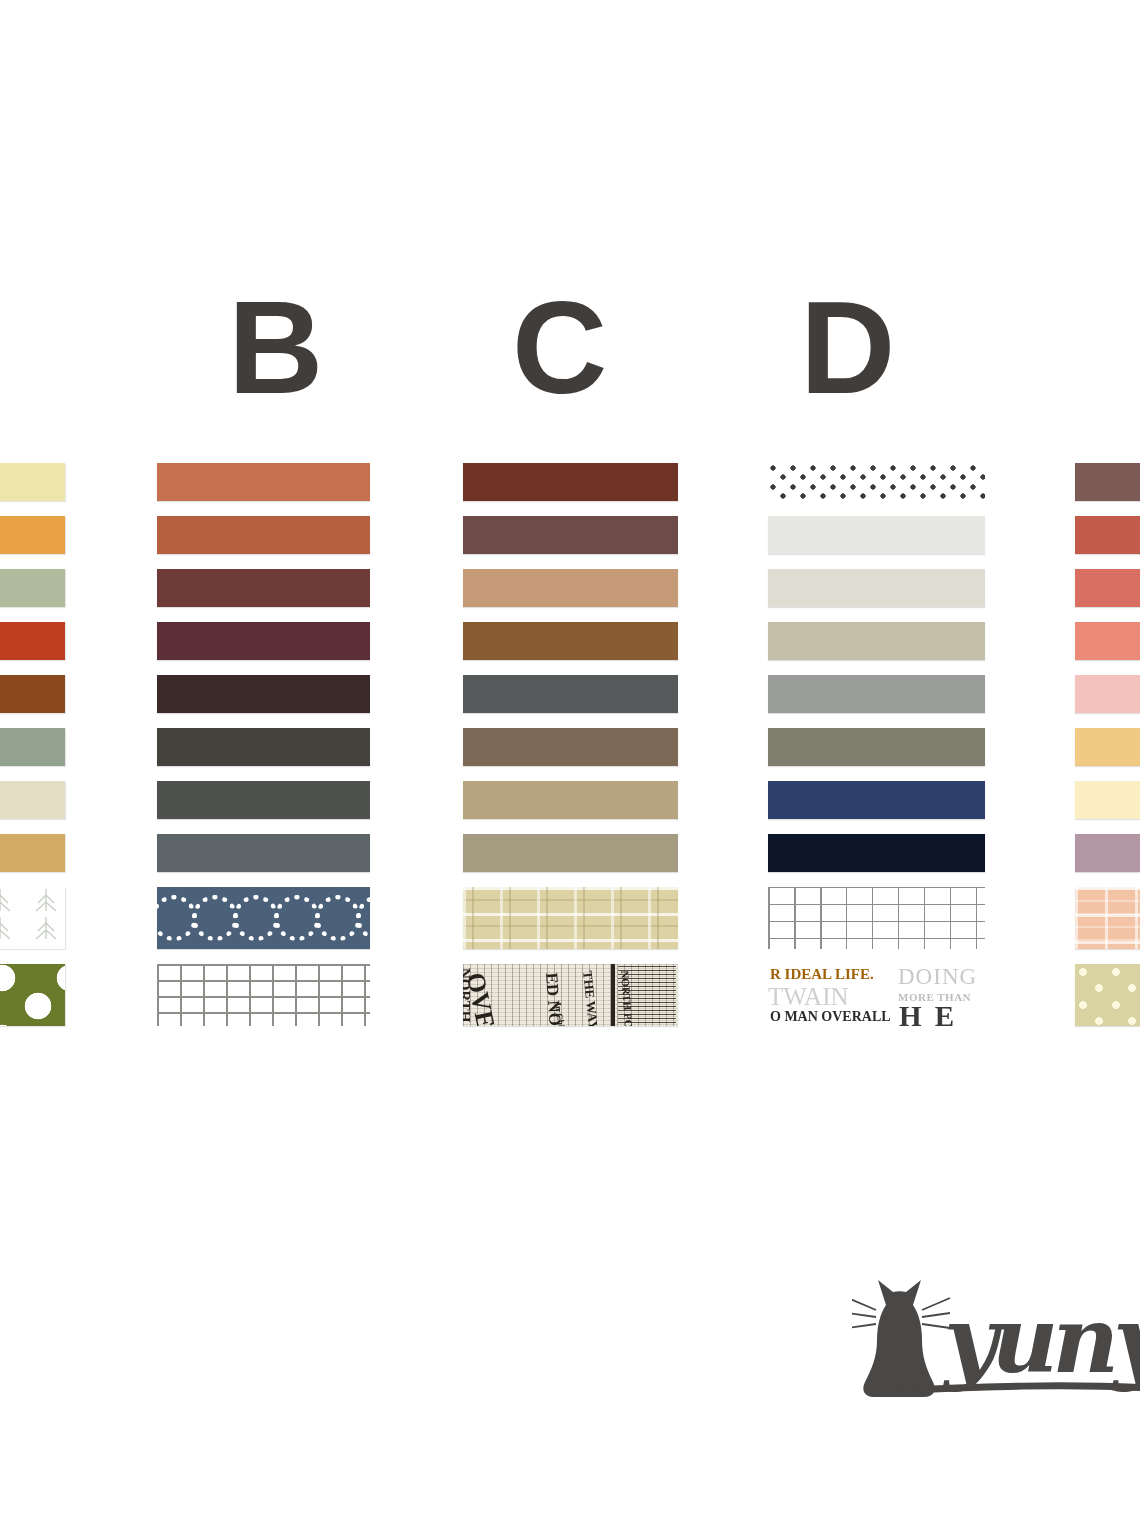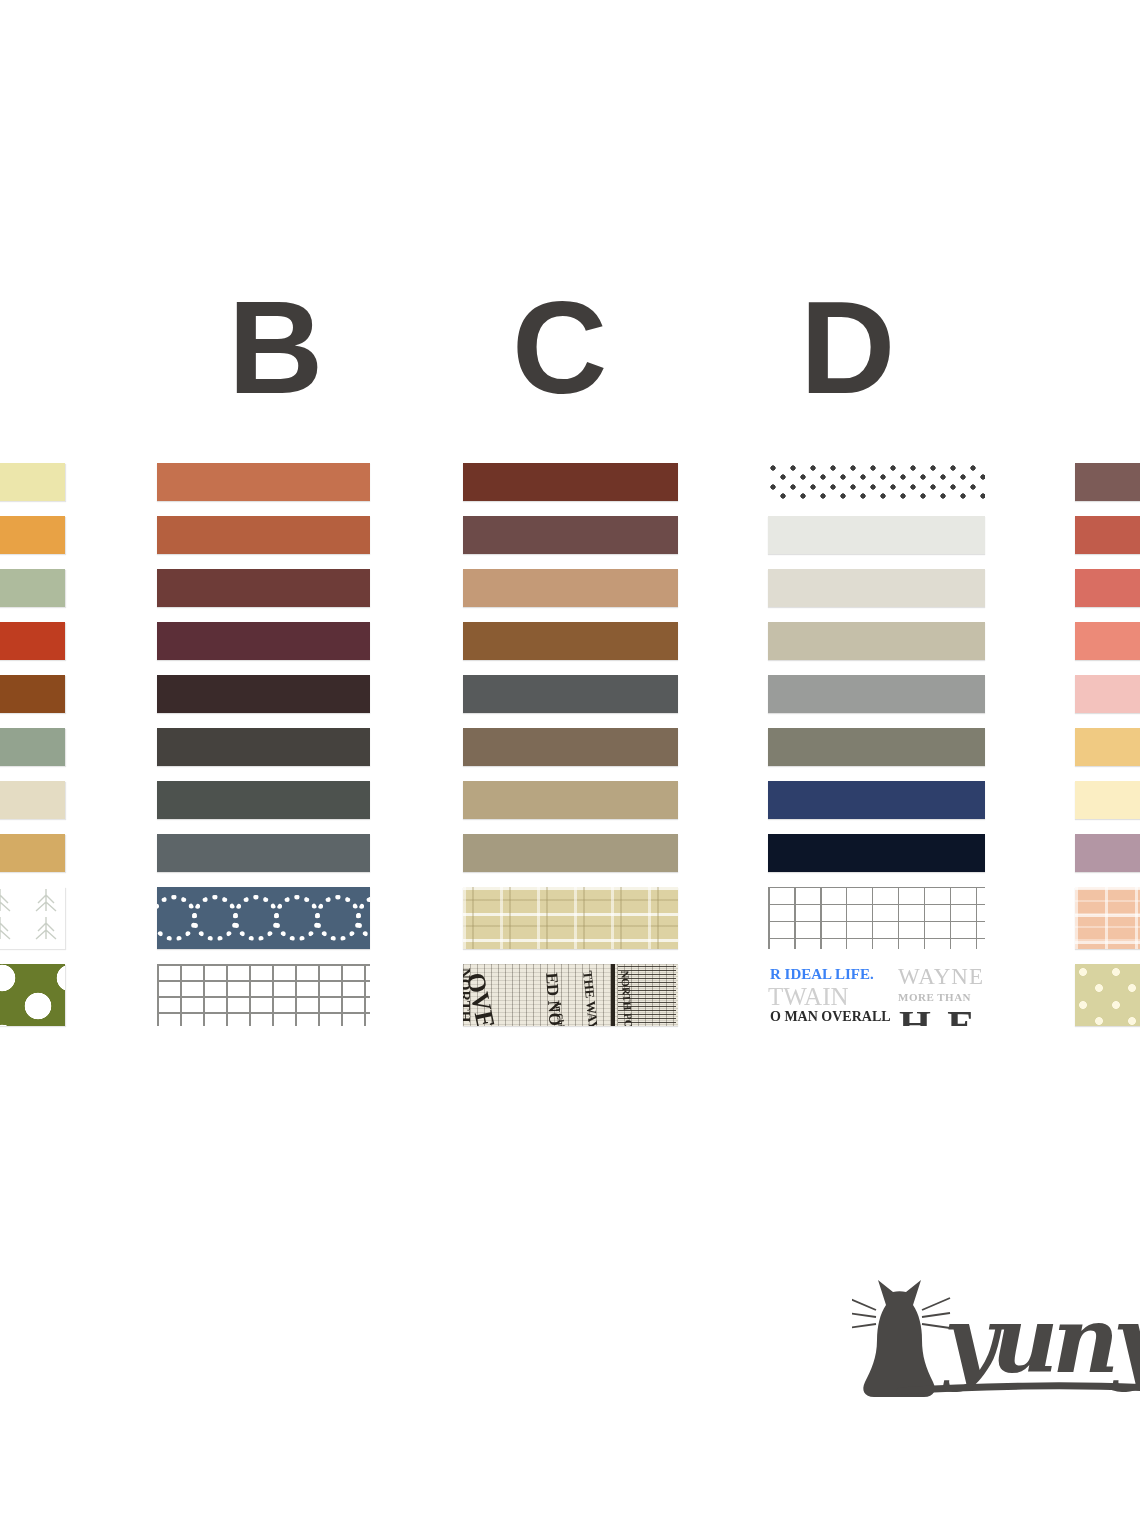--- a/index.html
+++ b/index.html
@@ -277,26 +277,26 @@
       <div class="swatch pat-dots-dark" title="dark-polka-dot" style="width: 217px;"></div>
       <div class="swatch" title="off-white" style="width: 217px; background-color: rgb(231, 232, 227);"></div>
       <div class="swatch" title="pale-linen" style="width: 217px; background-color: rgb(223, 220, 209);"></div>
       <div class="swatch" title="warm-grey-taupe" style="width: 217px; background-color: rgb(197, 191, 169);"></div>
       <div class="swatch" title="medium-grey" style="width: 217px; background-color: rgb(154, 156, 154);"></div>
       <div class="swatch" title="olive-grey" style="width: 217px; background-color: rgb(127, 126, 111);"></div>
       <div class="swatch" title="navy-blue" style="width: 217px; background-color: rgb(46, 63, 107);"></div>
       <div class="swatch" title="midnight-navy" style="width: 217px; background-color: rgb(12, 21, 40);"></div>
       <div class="swatch tall pat-grid-d" title="fine-grid" style="width: 217px;"></div>
       <div class="swatch tall pat-quote" title="typographic-quote" style="width: 217px;">
-        <div class="q-line" style="left: 2px; top: 2px; font-size: 15px; font-weight: bold; color: #3b82f6; letter-spacing: 0px;">R IDEAL LIFE.</div>
-        <div class="q-line" style="left: 130px; top: 0px; font-size: 23px; font-weight: normal; color: rgb(201, 201, 201); letter-spacing: 1px;">WAYNE</div>
+        <div class="q-line" style="left: 2px; top: 2px; font-size: 15px; font-weight: bold; color: #a16207; letter-spacing: 0px;">R IDEAL LIFE.</div>
+        <div class="q-line" style="left: 130px; top: 0px; font-size: 23px; font-weight: normal; color: rgb(201, 201, 201); letter-spacing: 1px;">DOING</div>
         <div class="q-line" style="left: 0px; top: 19px; font-size: 25px; font-weight: normal; color: rgb(207, 207, 207); letter-spacing: 0px;">TWAIN</div>
         <div class="q-line" style="left: 130px; top: 27px; font-size: 11px; font-weight: bold; color: rgb(189, 189, 189); letter-spacing: 0.5px;">MORE THAN</div>
         <div class="q-line" style="left: 2px; top: 45px; font-size: 14px; font-weight: bold; color: rgb(43, 43, 43); letter-spacing: 0px;">O MAN OVERALL</div>
-        <div class="q-line" style="left: 131px; top: 36px; font-size: 41px; font-weight: bold; color: rgb(58, 58, 58); letter-spacing: 3px;">H E</div>
+        <div class="q-line" style="left: 131px; top: 36px; font-size: 29px; font-weight: bold; color: rgb(58, 58, 58); letter-spacing: 3px;">H E</div>
       </div>
     </div>
     <div class="swatch-col" id="col-e" style="left: 1075px; width: 215px;">
       <div class="swatch" title="mauve-brown" style="width: 215px; background-color: rgb(124, 91, 87);"></div>
       <div class="swatch" title="clay-red" style="width: 215px; background-color: rgb(193, 92, 75);"></div>
       <div class="swatch" title="coral-rose" style="width: 215px; background-color: rgb(217, 110, 98);"></div>
       <div class="swatch" title="salmon" style="width: 215px; background-color: rgb(236, 138, 120);"></div>
       <div class="swatch" title="blush-pink" style="width: 215px; background-color: rgb(243, 194, 189);"></div>
       <div class="swatch" title="golden-apricot" style="width: 215px; background-color: rgb(240, 202, 130);"></div>
       <div class="swatch" title="pale-cream" style="width: 215px; background-color: rgb(251, 238, 195);"></div>

